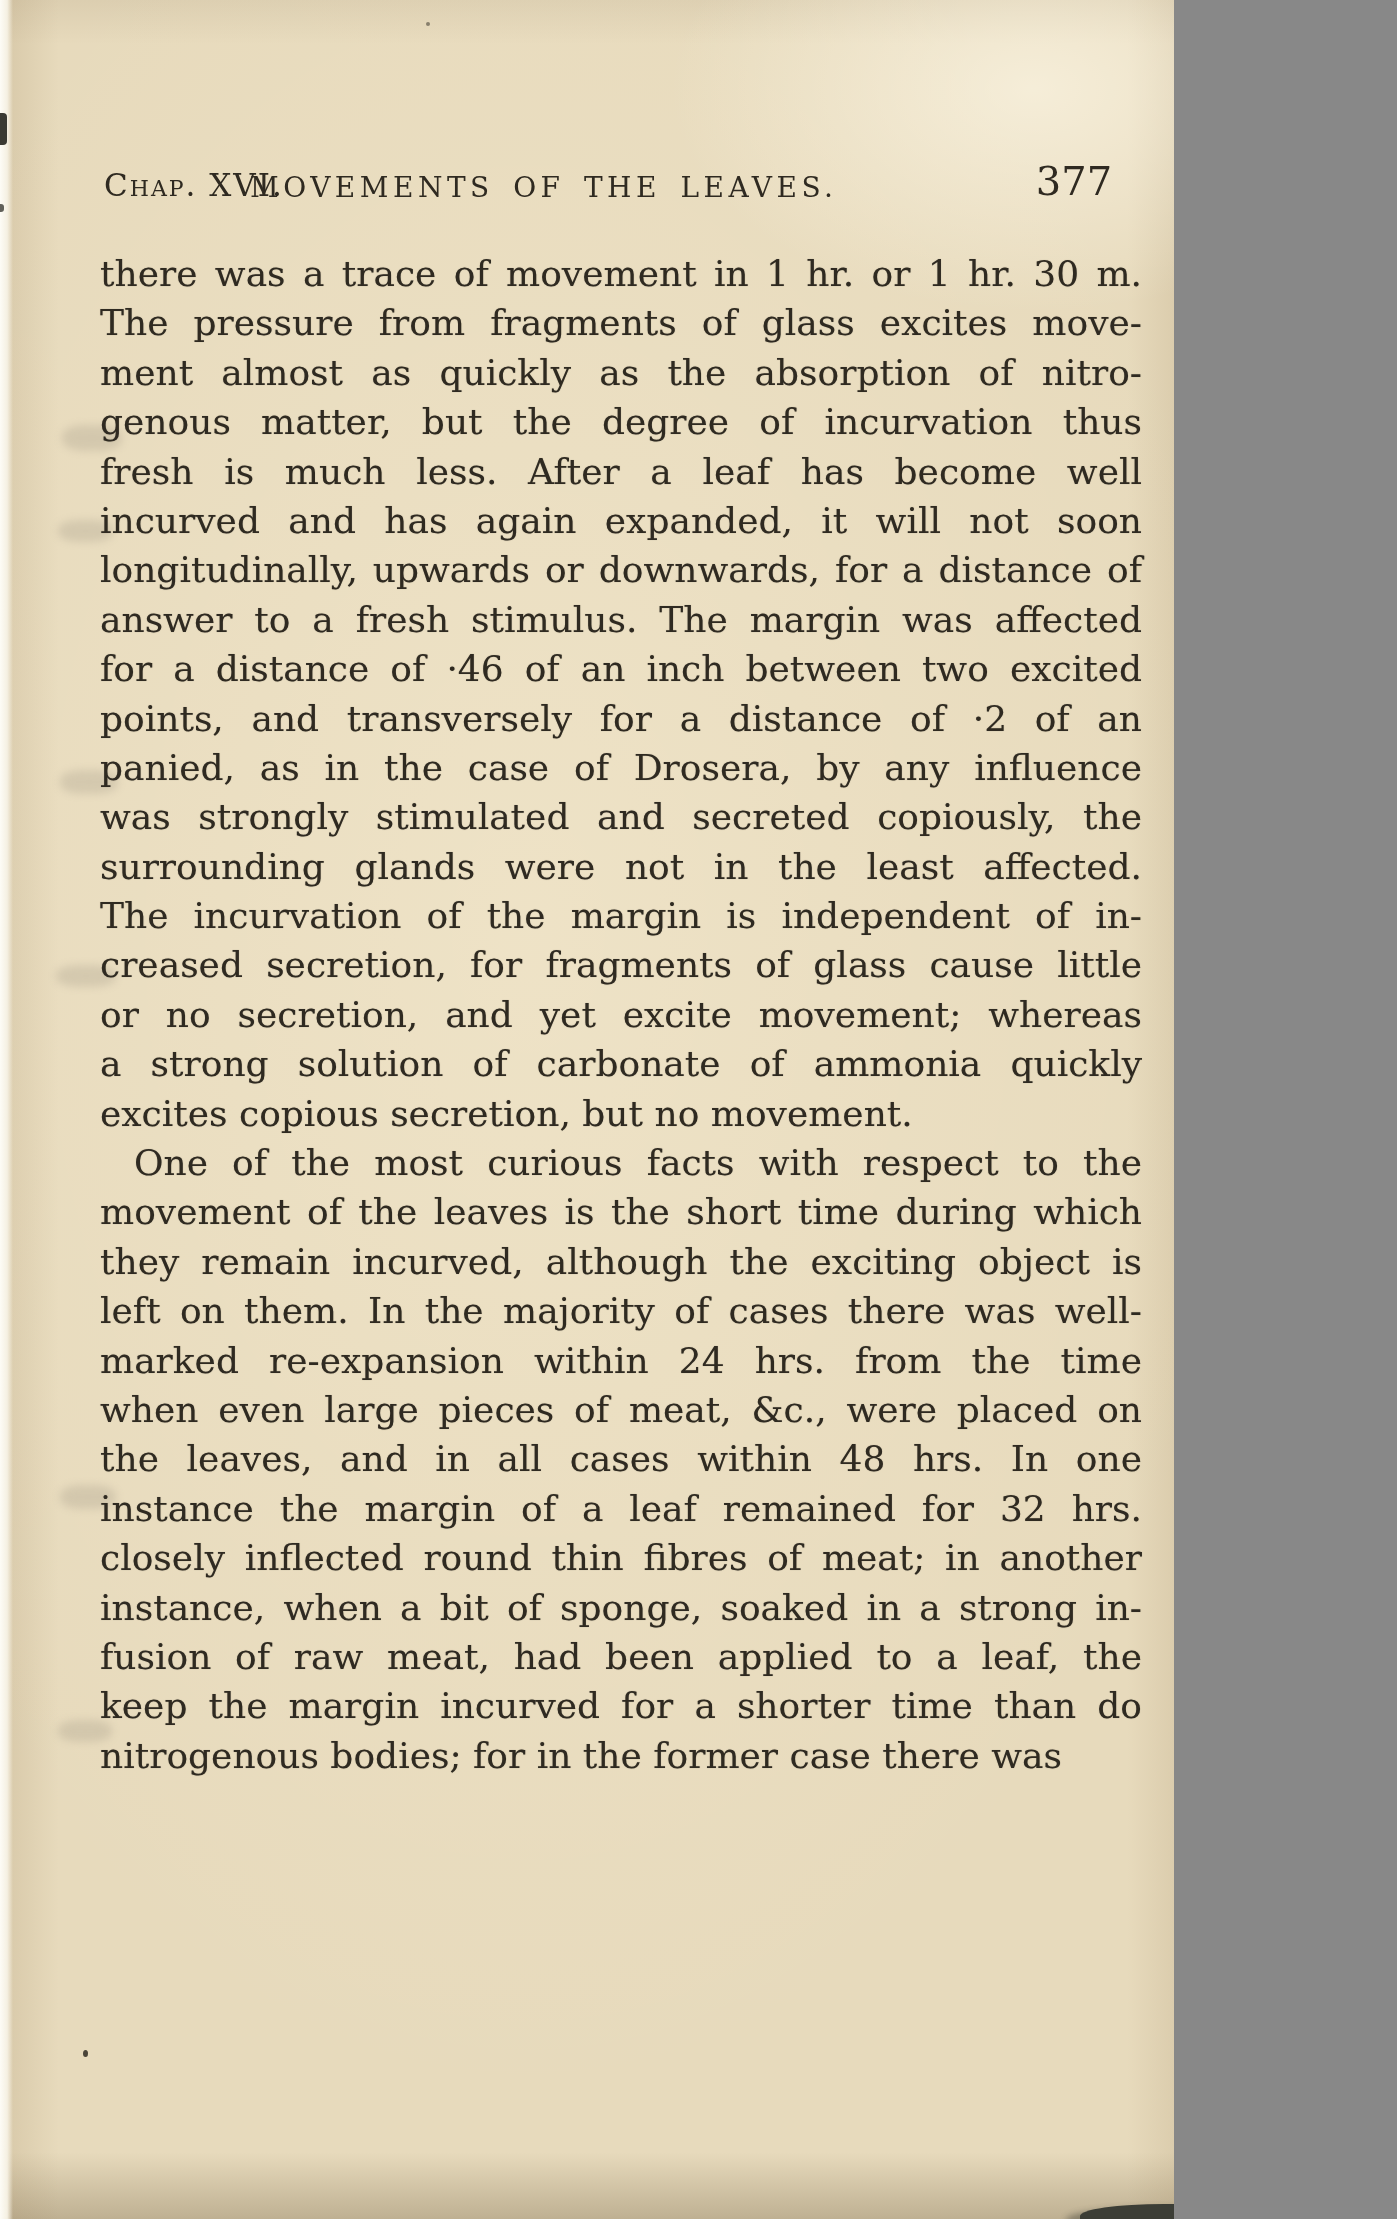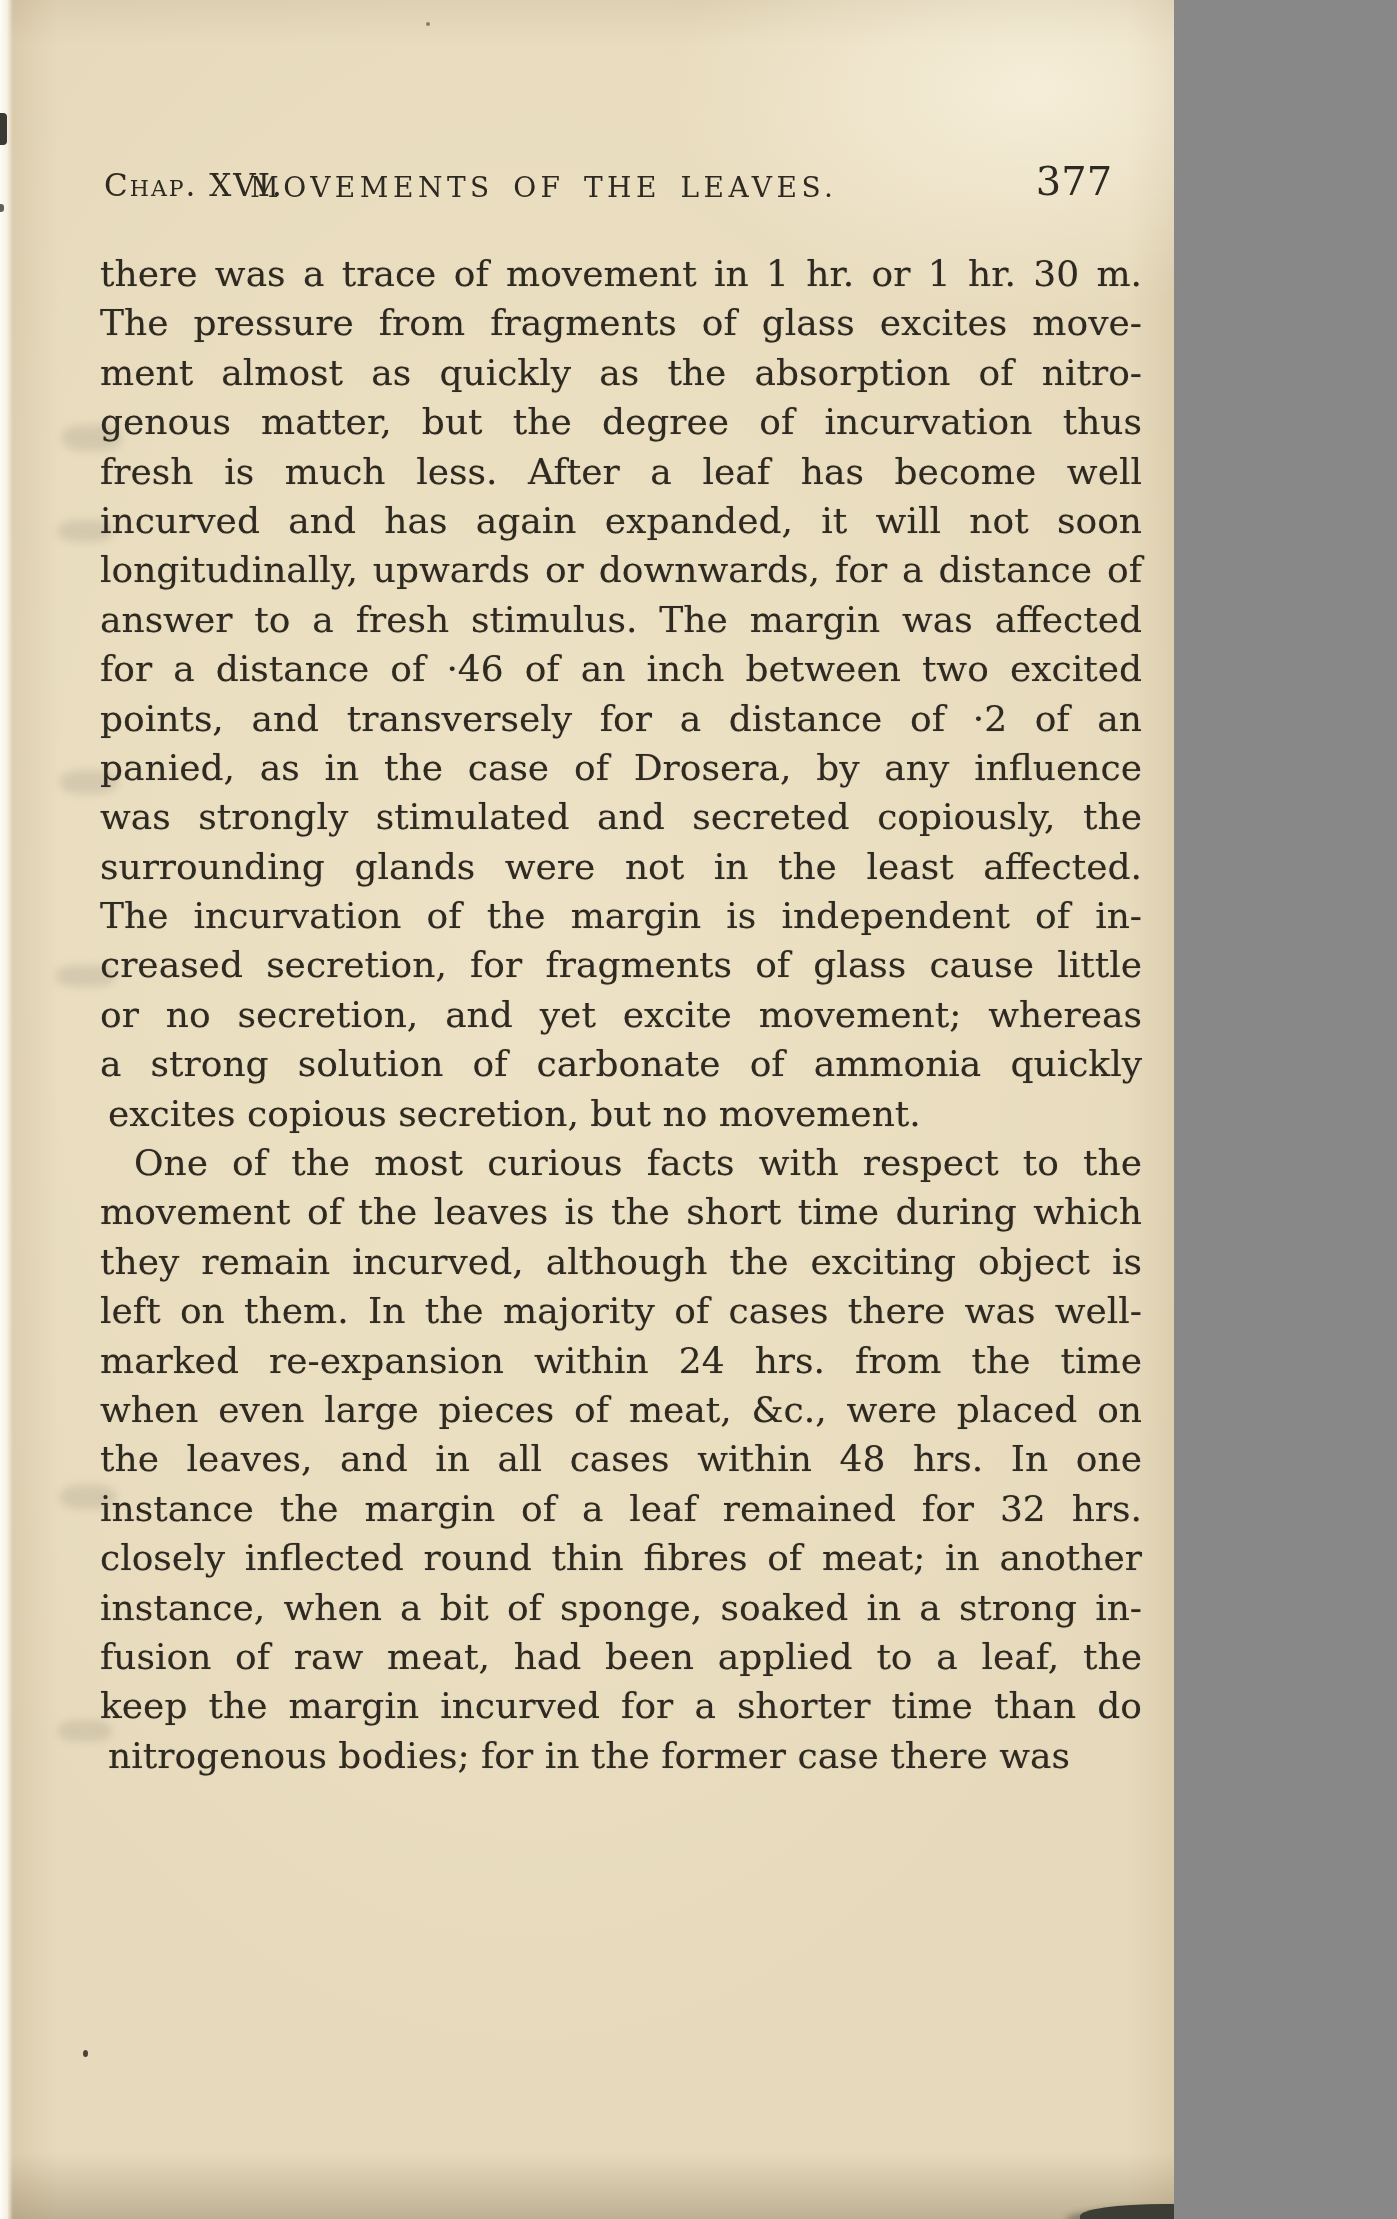--- a/index.html
+++ b/index.html
@@ -55,21 +55,21 @@
   .body-text{
     position:absolute;left:100px;top:249px;width:1042px;
     font-size:36px;
     text-shadow:0 0 1px rgba(47,42,33,.35);
   }
   .line{
     height:49.4px;line-height:49.4px;
     text-align:justify;text-align-last:justify;
     white-space:nowrap;overflow:visible;
   }
-  .line.last{text-align-last:left;margin-left:8px;}
+  .line.last{text-align-last:left;}
   .line.indent{text-indent:34px;}
 </style>
 </head>
 <body>
 
 <div class="page">
 
   <div class="scan-strip"></div>
   <div class="edge-mark m1"></div>
   <div class="edge-mark m2"></div>

